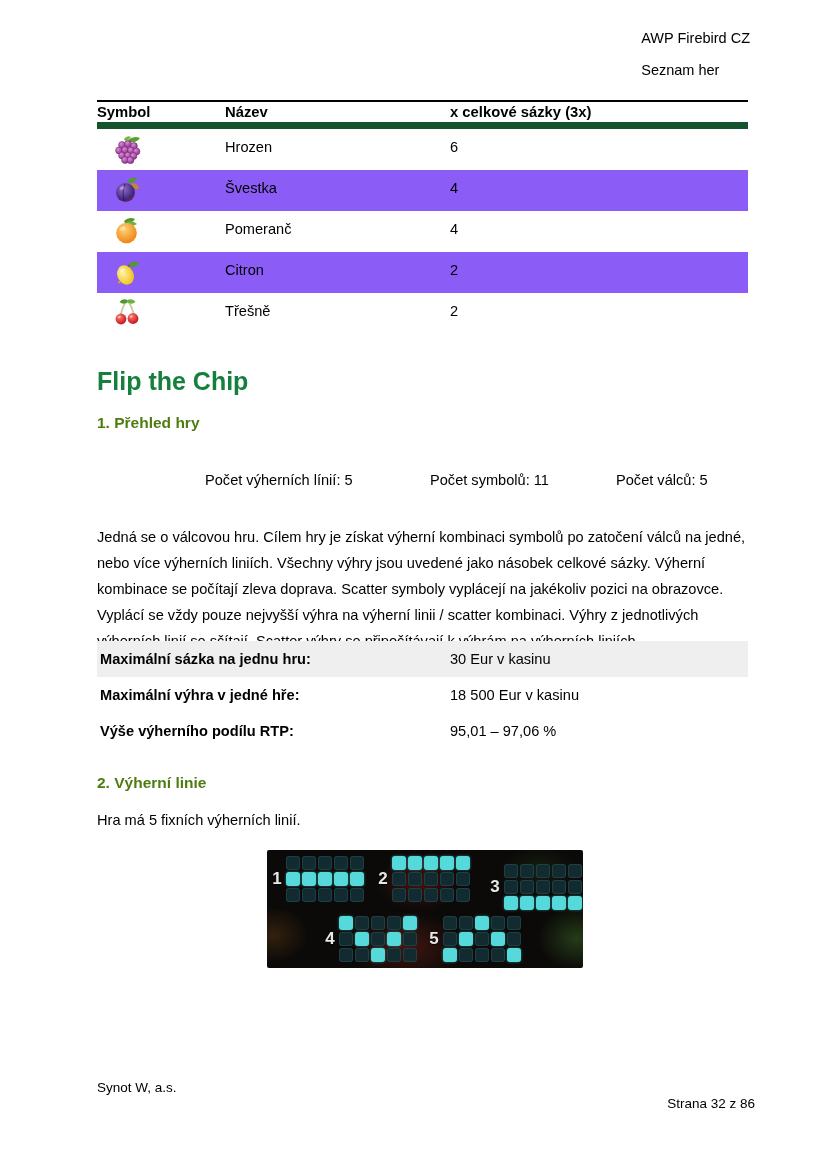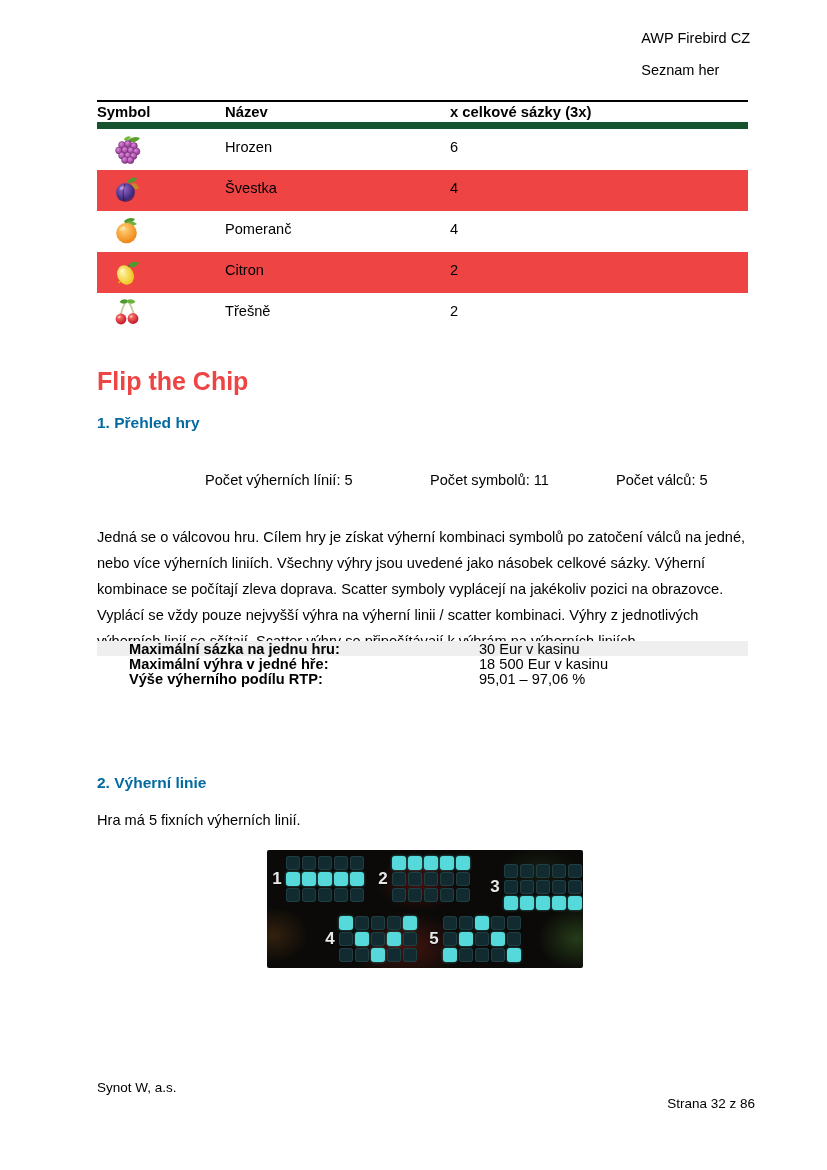--- a/index.html
+++ b/index.html
@@ -14,41 +14,41 @@
   .doc-header div{margin-bottom:15px;}
 
   
   .sym-table{left:97px;top:100px;width:651px;}
   .sym-head{
     display:grid;grid-template-columns:128px 225px 1fr;
     border-top:2px solid #000;border-bottom:7px solid #14532d;
     font-weight:bold;font-size:14.8px;height:20px;align-items:center;
   }
   .frow{display:grid;grid-template-columns:128px 225px 1fr;height:41px;font-size:14.6px;}
-  .frow.alt{background:#ef4444;}
+  .frow.alt{background:#8b5cf6;}
   .frow .c-name,.frow .c-val{padding-top:10px;}
   .frow .c-sym{padding-left:15px;padding-top:4px;}
   .frow svg{display:block;}
 
   
-  .game-title{left:97px;top:367px;font-size:25px;font-weight:bold;color:#ef4444;}
-  .sec-head{font-size:15.5px;font-weight:bold;color:#0369a1;}
+  .game-title{left:97px;top:367px;font-size:25px;font-weight:bold;color:#15803d;}
+  .sec-head{font-size:15.5px;font-weight:bold;color:#4d7c0f;}
   .sec1-head{left:97px;top:414px;}
   .sec2-head{left:97px;top:774px;}
 
   
   .stat{top:472px;font-size:14.6px;}
   .stat-1{left:205px;} .stat-2{left:430px;} .stat-3{left:616px;}
 
   
   .descr{left:97px;top:524px;width:660px;font-size:14.6px;line-height:26px;}
 
   
   .info-table{left:97px;top:641px;width:651px;font-size:14.6px;}
-  .irow{display:grid;grid-template-columns:353px 1fr;height:15px;align-items:center;padding-left:29px;}
+  .irow{display:grid;grid-template-columns:353px 1fr;height:36px;align-items:center;}
   .irow.alt{background:#efefef;}
   .irow .ilabel{font-weight:bold;padding-left:3px;}
 
   .sec2-text{left:97px;top:812px;font-size:14.6px;}
 
   
   .paylines-img{
     left:267px;top:850px;width:316px;height:118px;border-radius:2px;
     background:
       radial-gradient(60px 40px at 48% 28%, rgba(150,30,25,0.40), transparent 70%),

